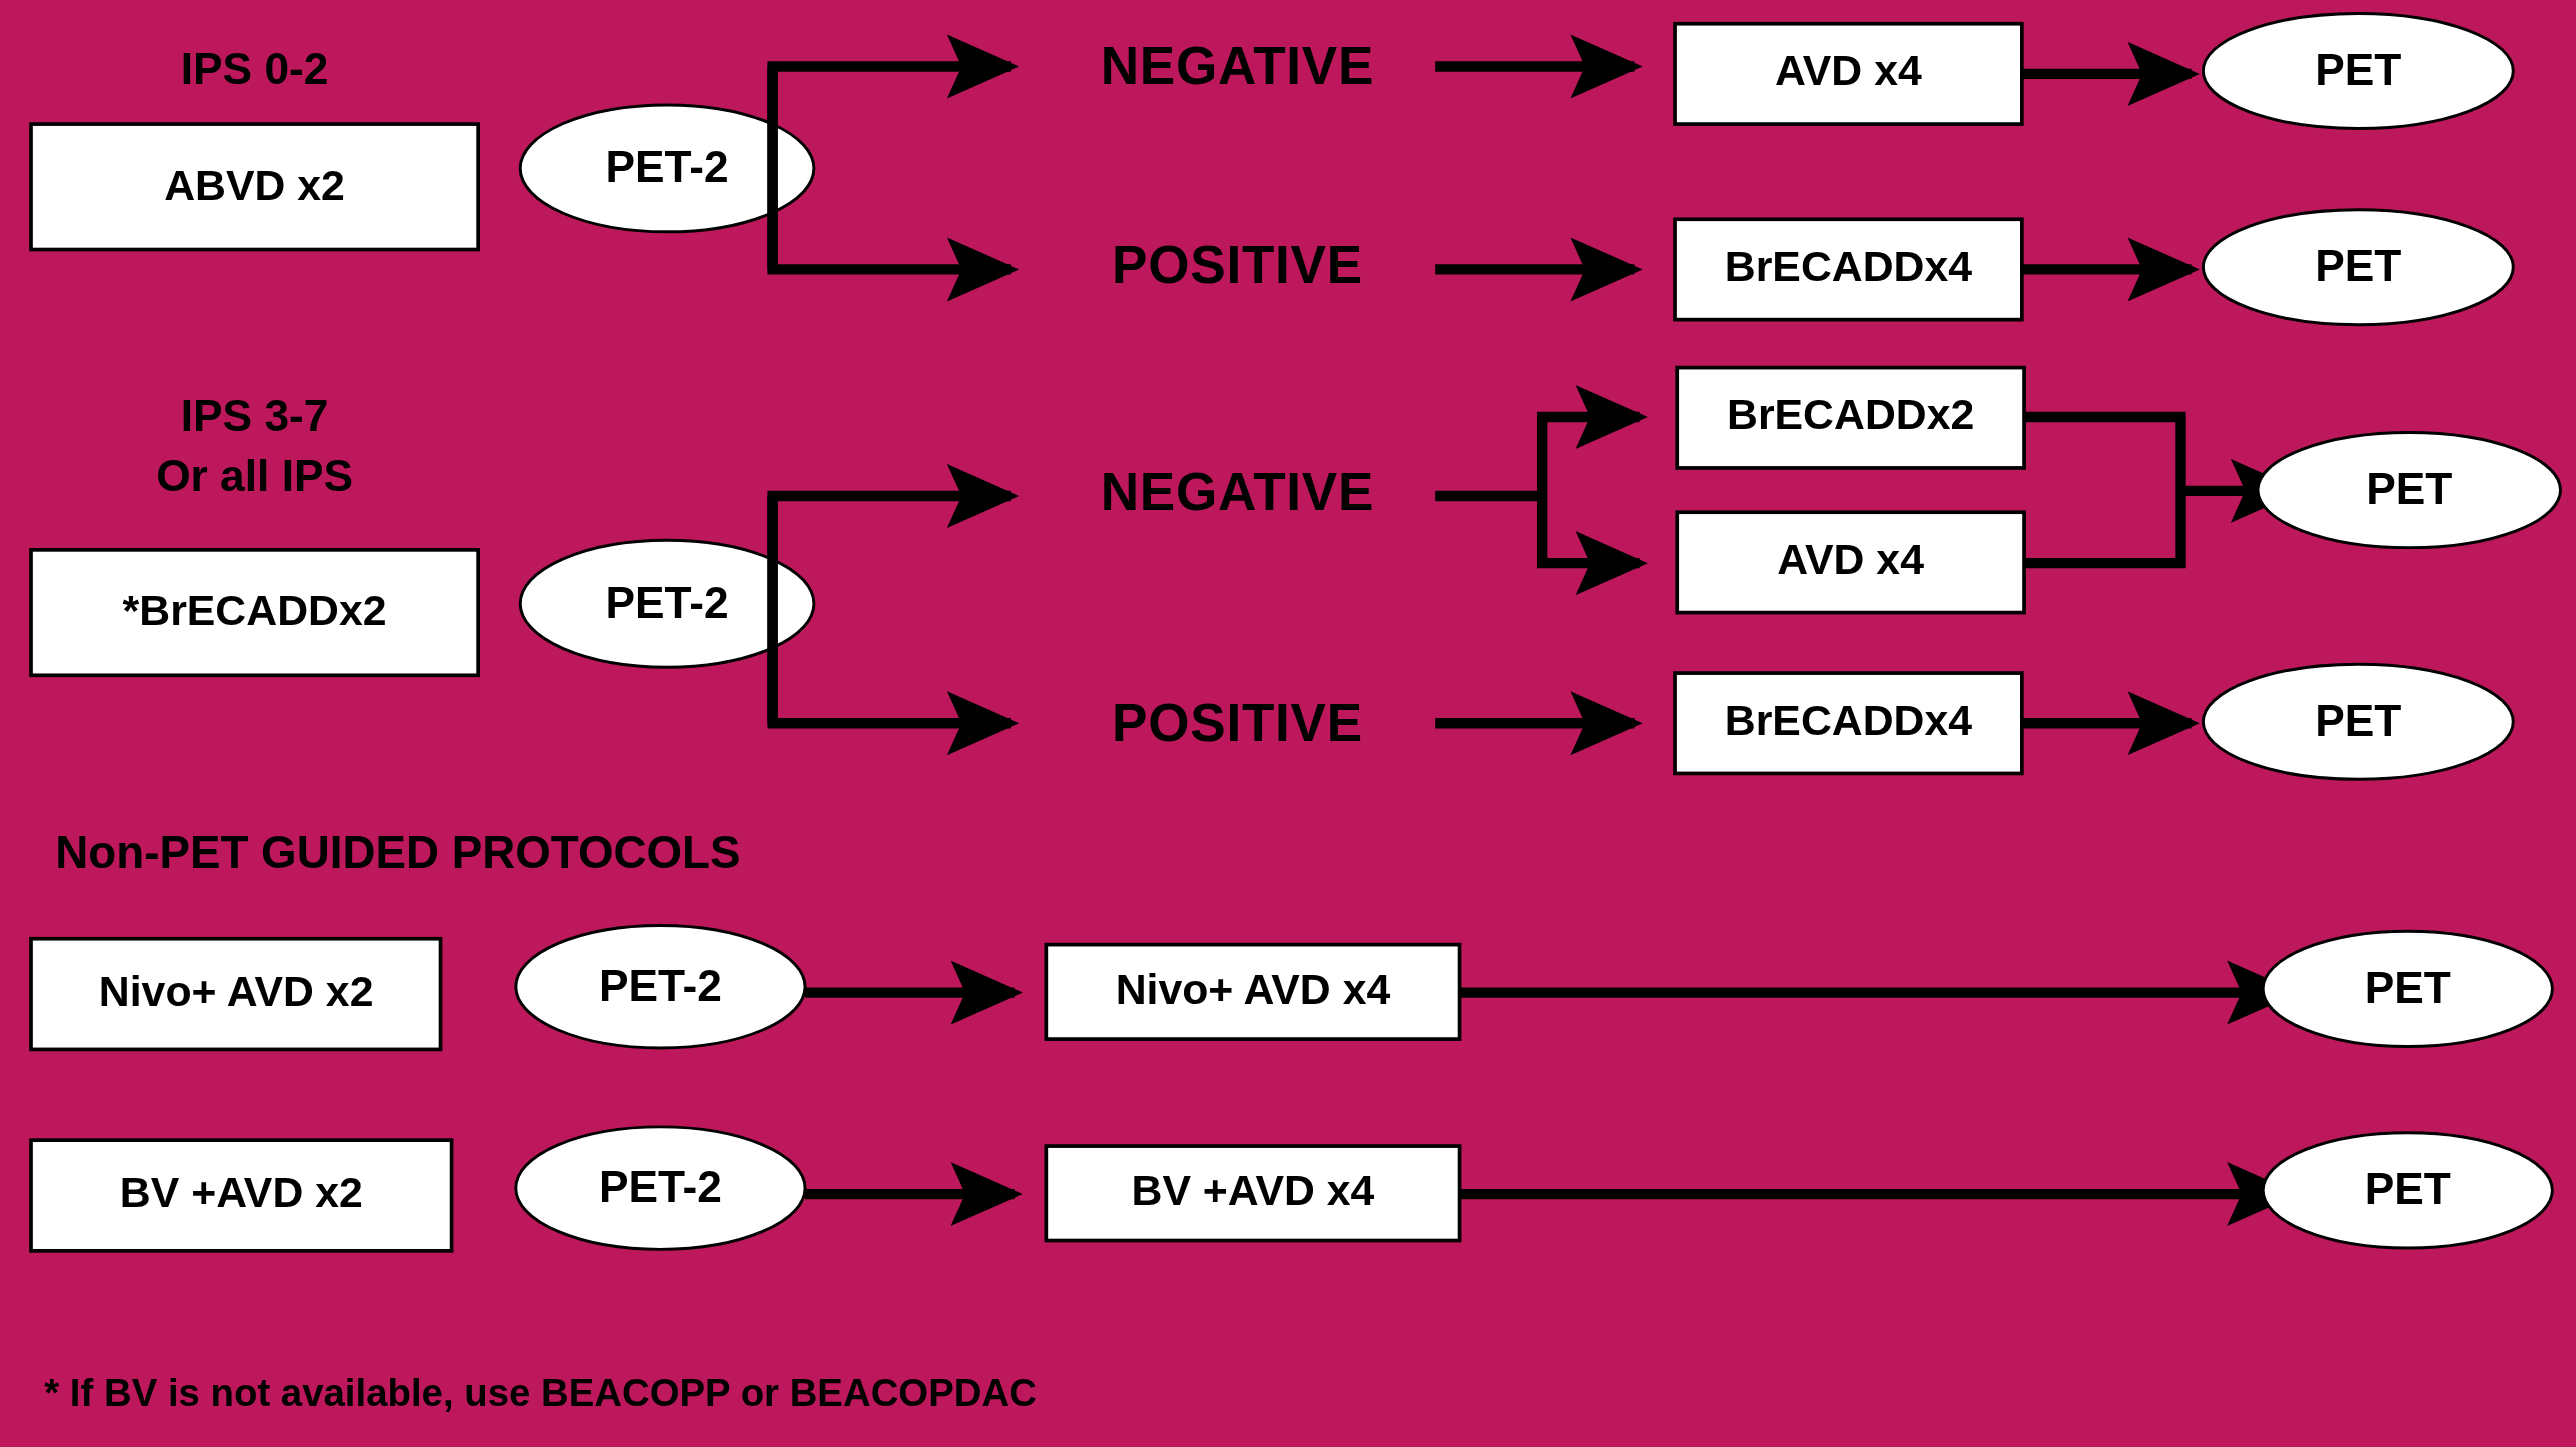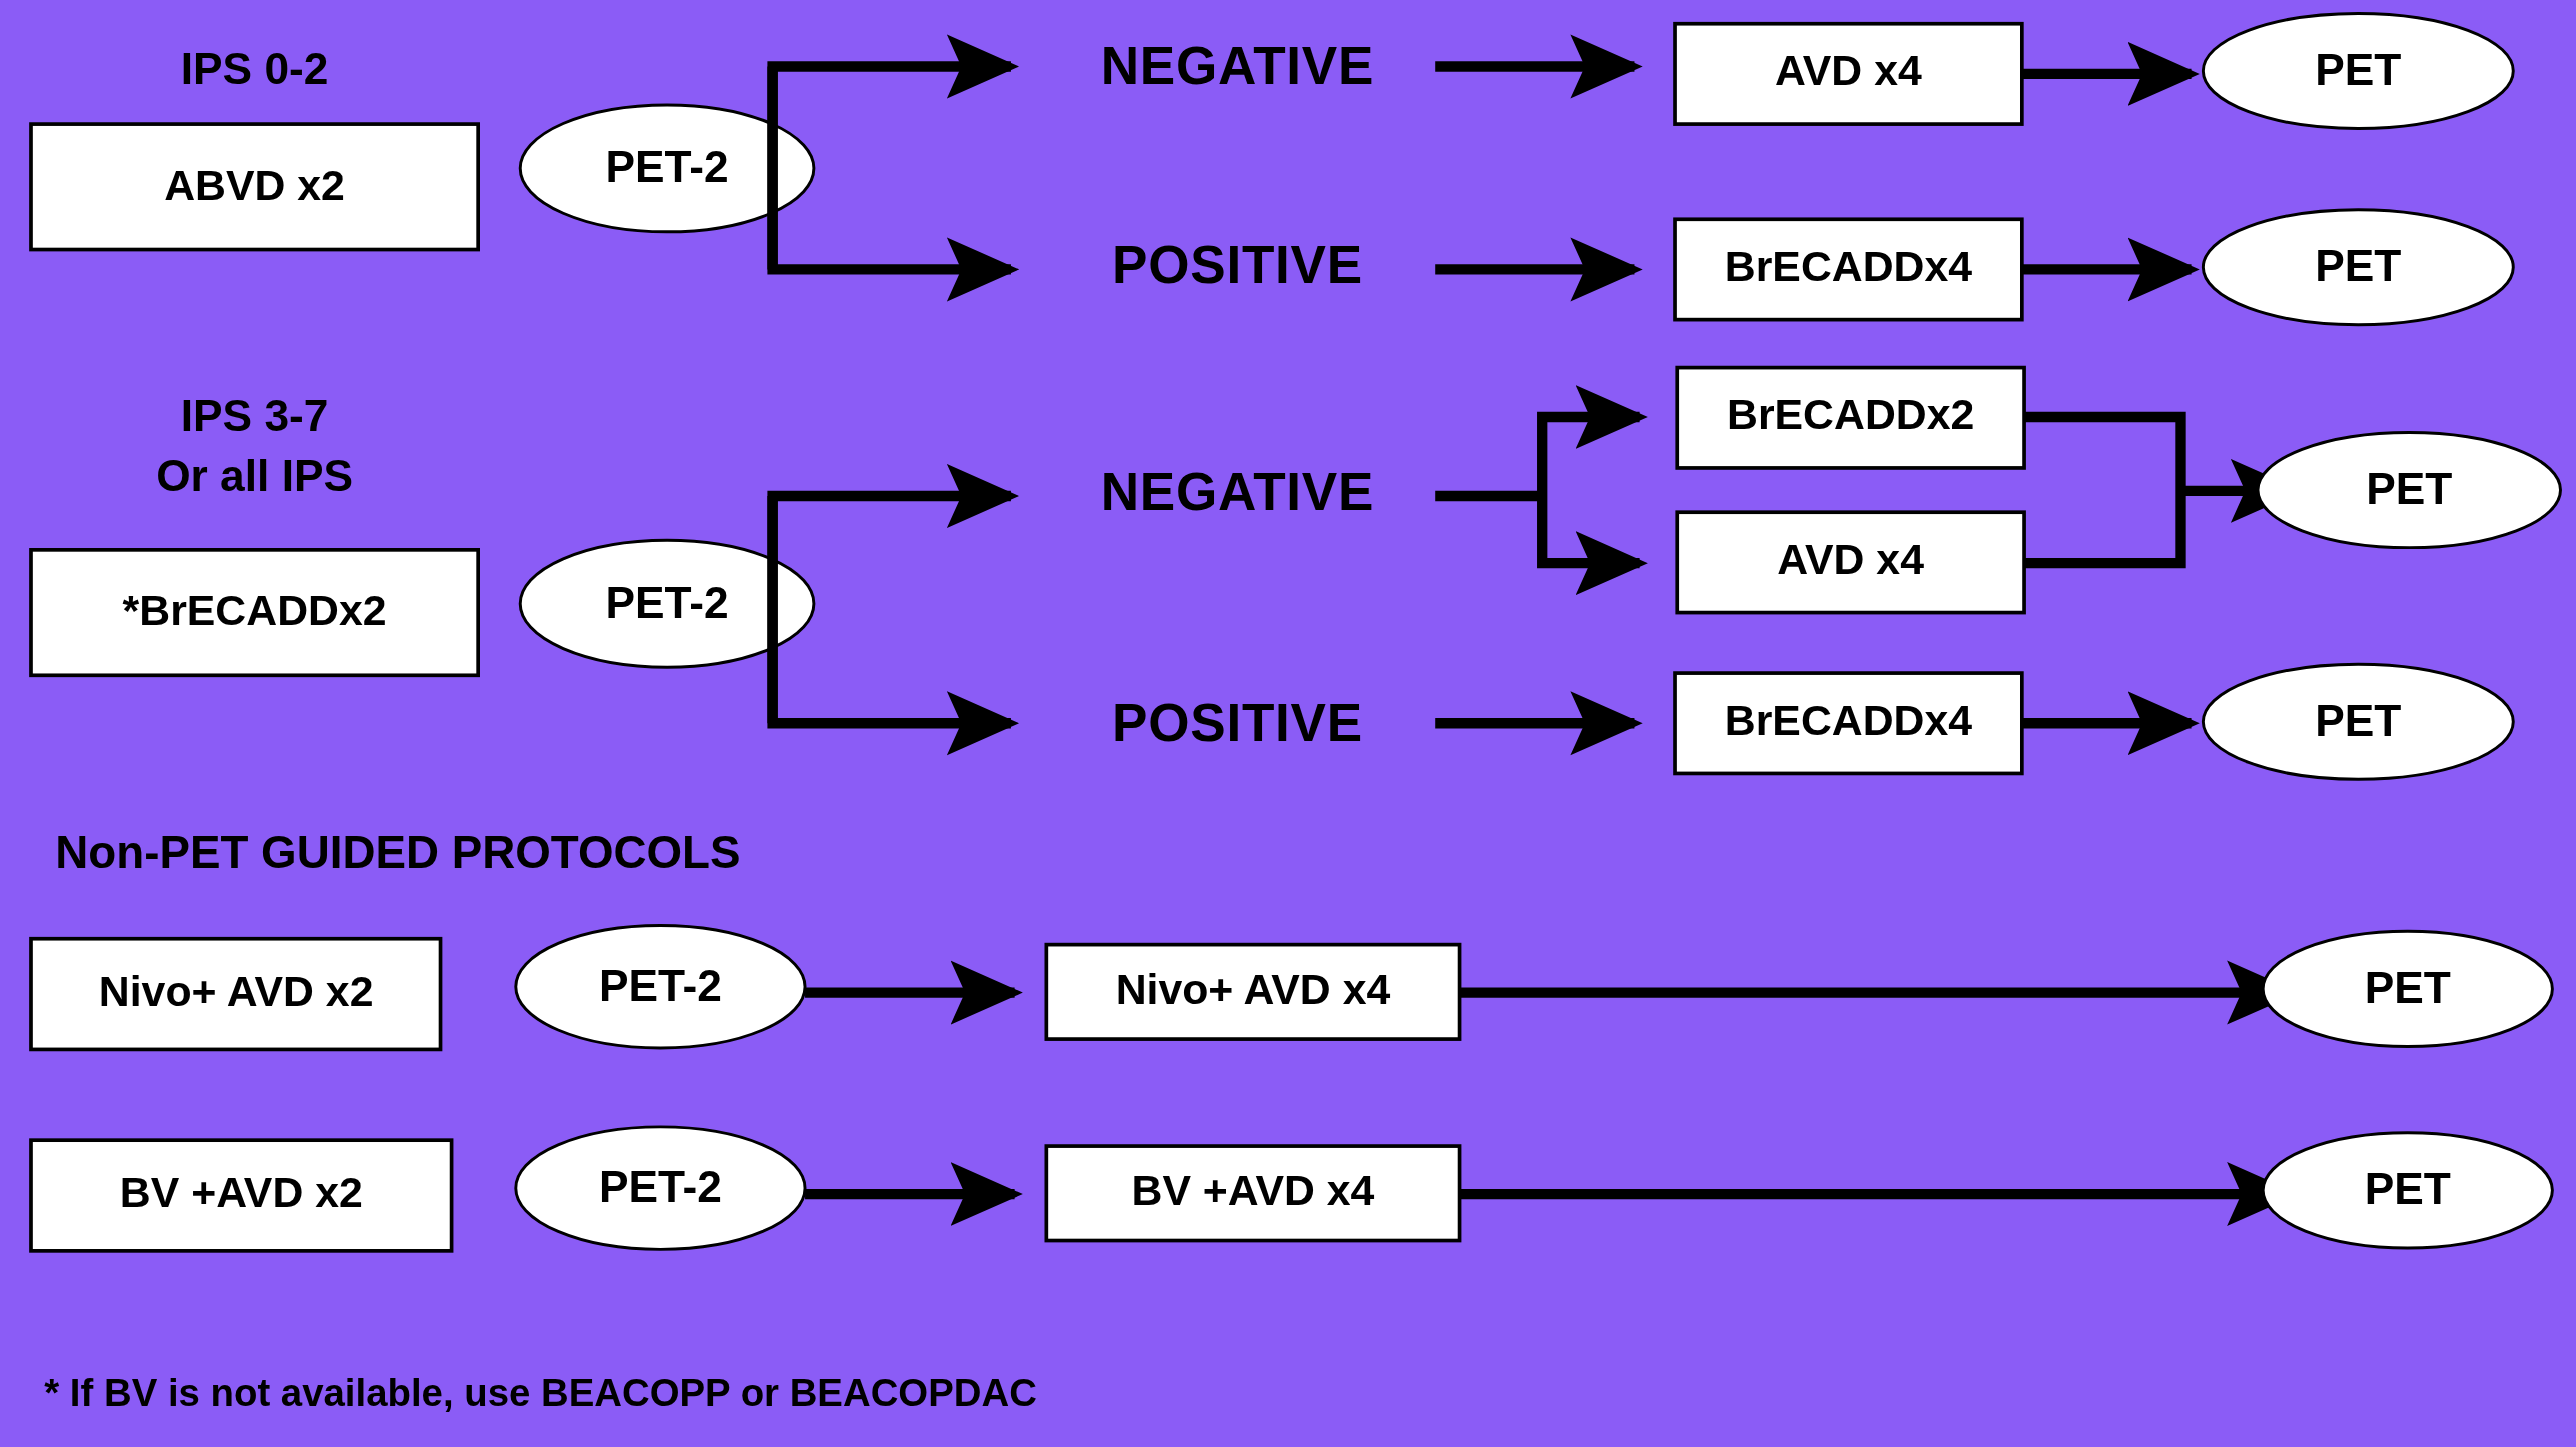--- a/index.html
+++ b/index.html
@@ -9,21 +9,21 @@
   }
   body {
     width: 2576px;
     height: 1448px;
     font-family: "Liberation Sans", sans-serif;
   }
   #flow-root {
     position: relative;
     width: 2576px;
     height: 1448px;
-    background: #8b5cf6;
+    background: #be185d;
   }
   svg#flow-svg {
     position: absolute;
     top: 0;
     left: 0;
     width: 2576px;
     height: 1448px;
     display: block;
   }
   .node-box {

